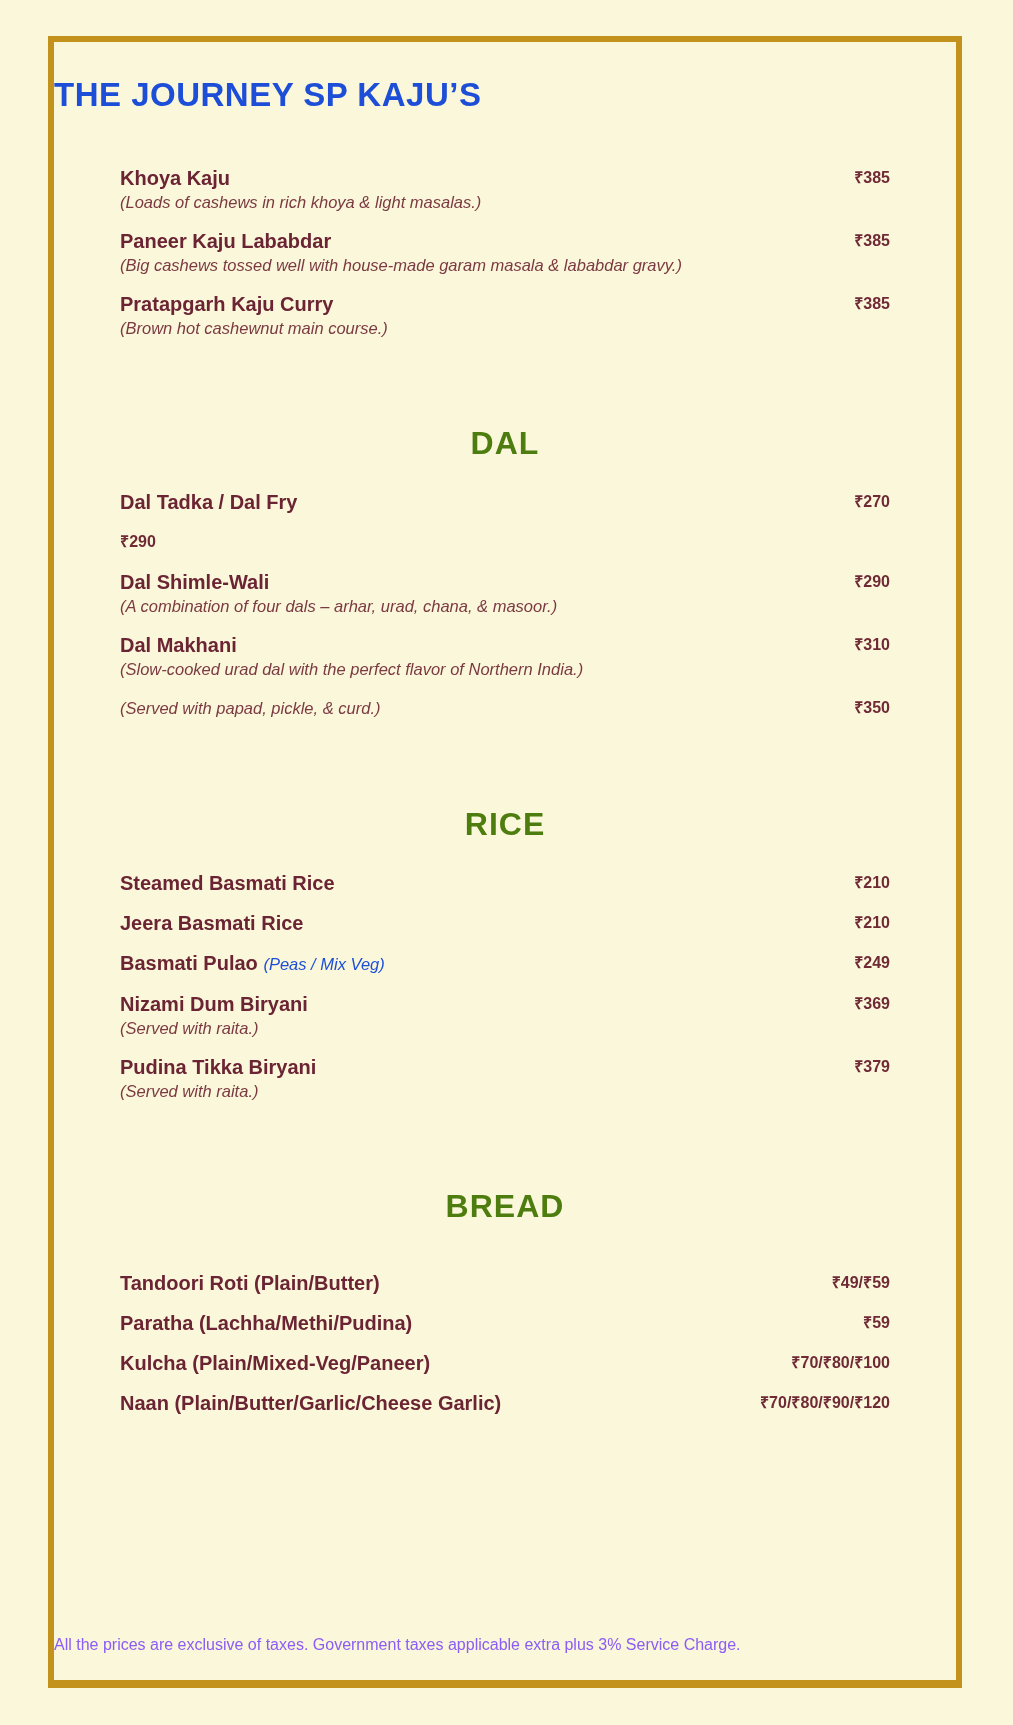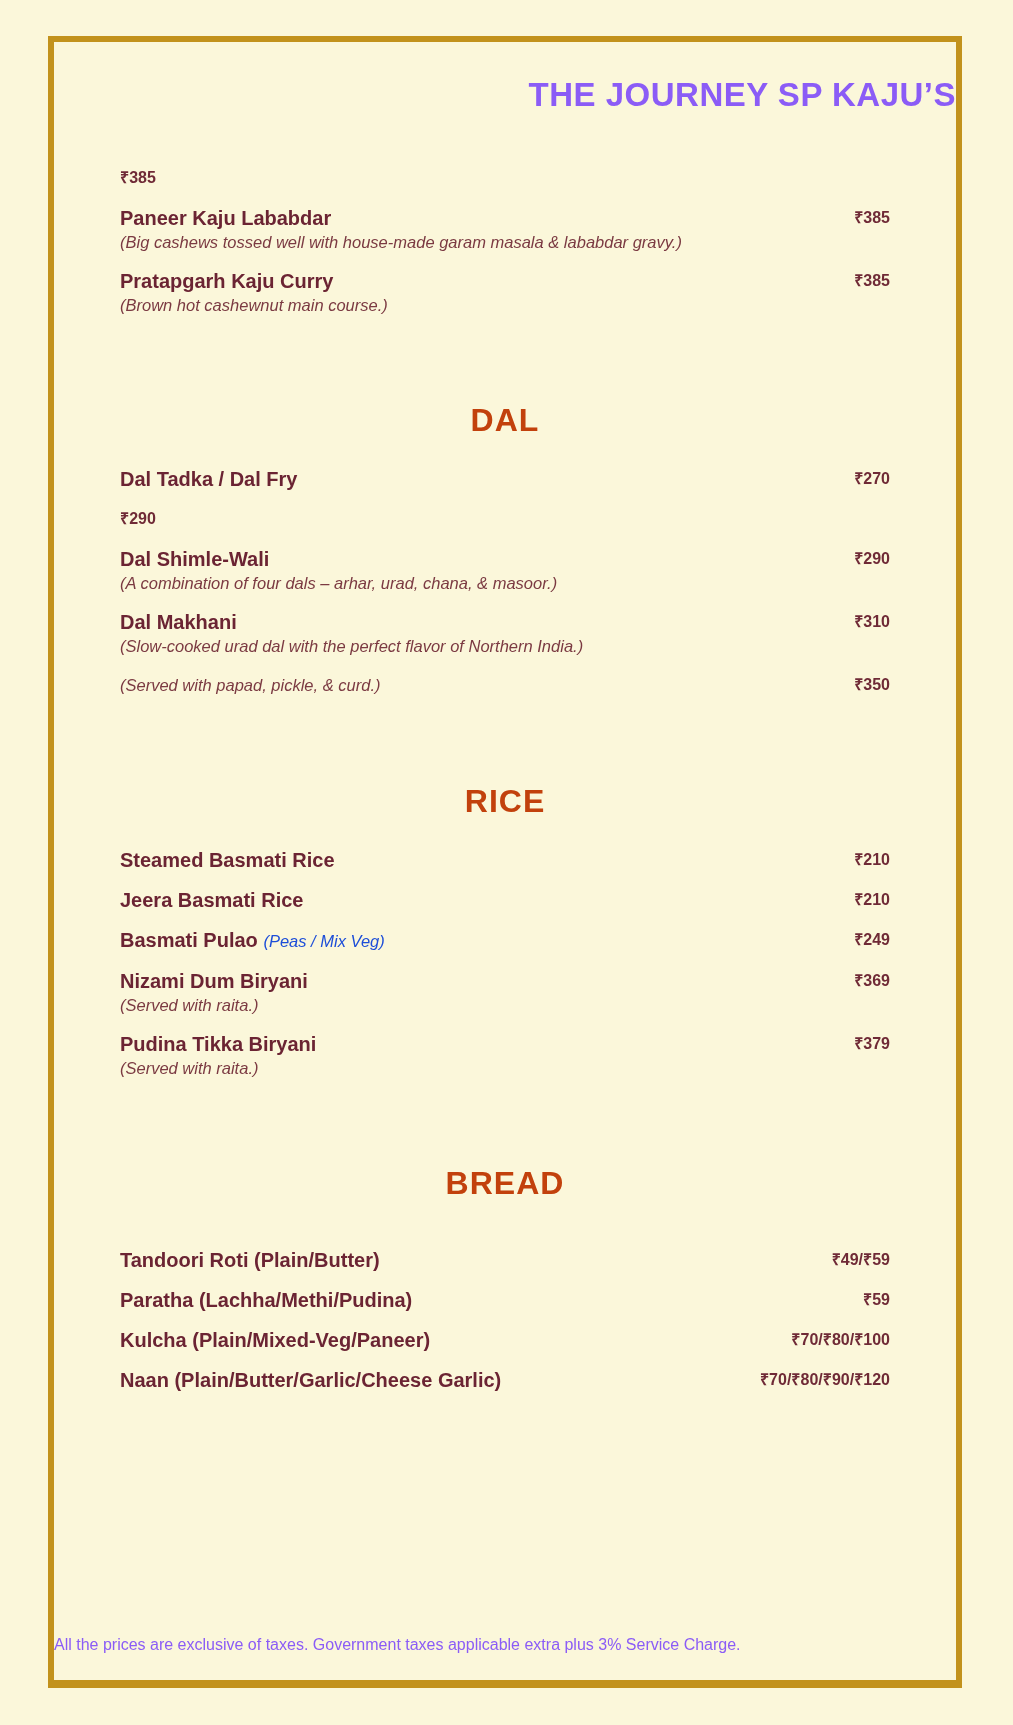--- a/index.html
+++ b/index.html
@@ -19,32 +19,32 @@
     left: 48px;
     top: 36px;
     width: 902px;   
     height: 1638px;
     border: 6px solid #C2921C;
     border-bottom-width: 8px;
     background: #FBF7DA;
   }
   .menu-title {
     margin-top: 34px;
-    text-align: right;
+    text-align: left;
     font-size: 33px;
     font-weight: 700;
     letter-spacing: 0.5px;
-    color: #8b5cf6;
+    color: #1d4ed8;
   }
   .section-heading {
     text-align: center;
     font-size: 32px;
     font-weight: 700;
     letter-spacing: 1px;
-    color: #c2410c;
+    color: #4d7c0f;
     margin-top: 86px;
     margin-bottom: 28px;
   }
   .section-heading.bread-gap {
     margin-bottom: 46px;
   }
   .items {
     margin: 0 66px;
   }
   .items.first {
@@ -97,20 +97,24 @@
 </style>
 </head>
 <body>
 
 <div class="frame">
 
   <div class="menu-title">THE JOURNEY SP KAJU’S</div>
 
   <div class="items first">
     <div class="item-row">
+      <div class="item-left">
+        <div class="item-name">Khoya Kaju</div>
+        <div class="item-desc">(Loads of cashews in rich khoya &amp; light masalas.)</div>
+      </div>
       <div class="item-price">₹385</div>
     </div>
     <div class="item-row">
       <div class="item-left">
         <div class="item-name">Paneer Kaju Lababdar</div>
         <div class="item-desc">(Big cashews tossed well with house-made garam masala &amp; lababdar gravy.)</div>
       </div>
       <div class="item-price">₹385</div>
     </div>
     <div class="item-row">

